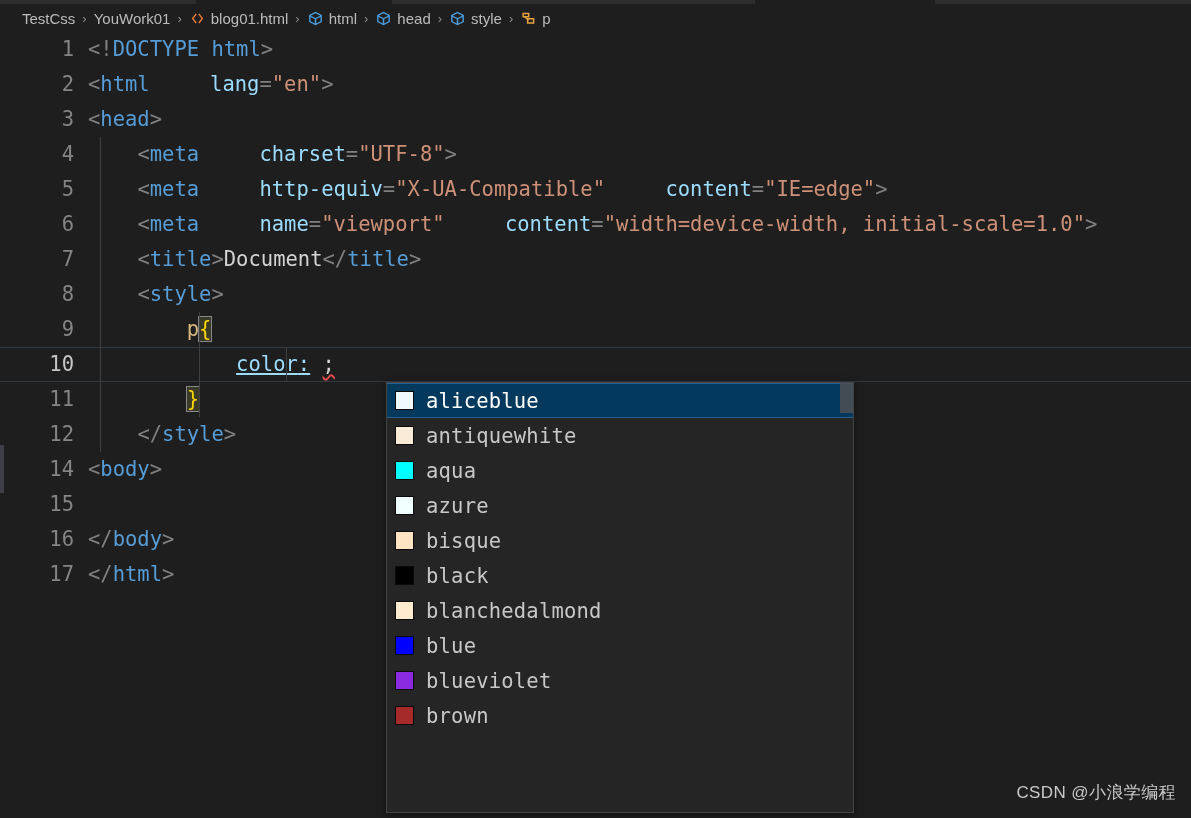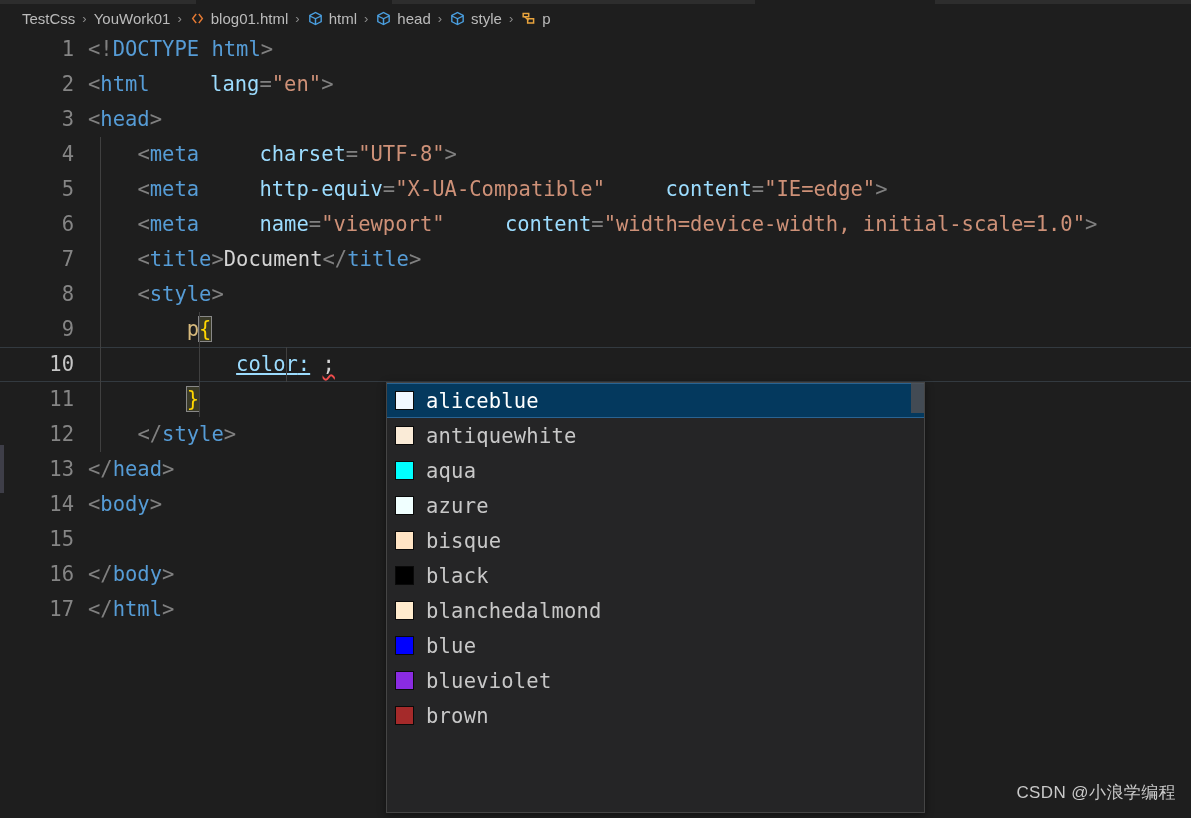--- a/index.html
+++ b/index.html
@@ -150,21 +150,21 @@
     height: 48px;
     background: #4A4A57;
     opacity: .75;
   }
 
   
   .suggest {
     position: absolute;
     left: 386px;
     top: 382px;
-    width: 539px;
+    width: 468px;
     height: 431px;
     background: #252526;
     border: 1px solid #454545;
     box-sizing: border-box;
     overflow: hidden;
     box-shadow: 0 2px 8px rgba(0,0,0,.45);
   }
   .suggest-list {
     position: relative;
     width: 100%;
@@ -362,24 +362,20 @@
     <div class="line">
       <span class="lnum">11</span>
       <span class="ltext"><span class="guide" style="left:12px"></span><span class="guide" style="left:111px"></span>        <span class="t-brace brmatch">}</span></span>
     </div>
 
     <div class="line">
       <span class="lnum">12</span>
       <span class="ltext"><span class="guide" style="left:12px"></span>    <span class="t-punct">&lt;/</span><span class="t-tag">style</span><span class="t-punct">&gt;</span></span>
     </div>
 
-    <div class="line">
-      <span class="lnum">13</span>
-      <span class="ltext"><span class="t-punct">&lt;/</span><span class="t-tag">head</span><span class="t-punct">&gt;</span></span>
-    </div>
 
     <div class="line">
       <span class="lnum">14</span>
       <span class="ltext"><span class="t-punct">&lt;</span><span class="t-tag">body</span><span class="t-punct">&gt;</span></span>
     </div>
 
     <div class="line">
       <span class="lnum">15</span>
       <span class="ltext"></span>
     </div>

